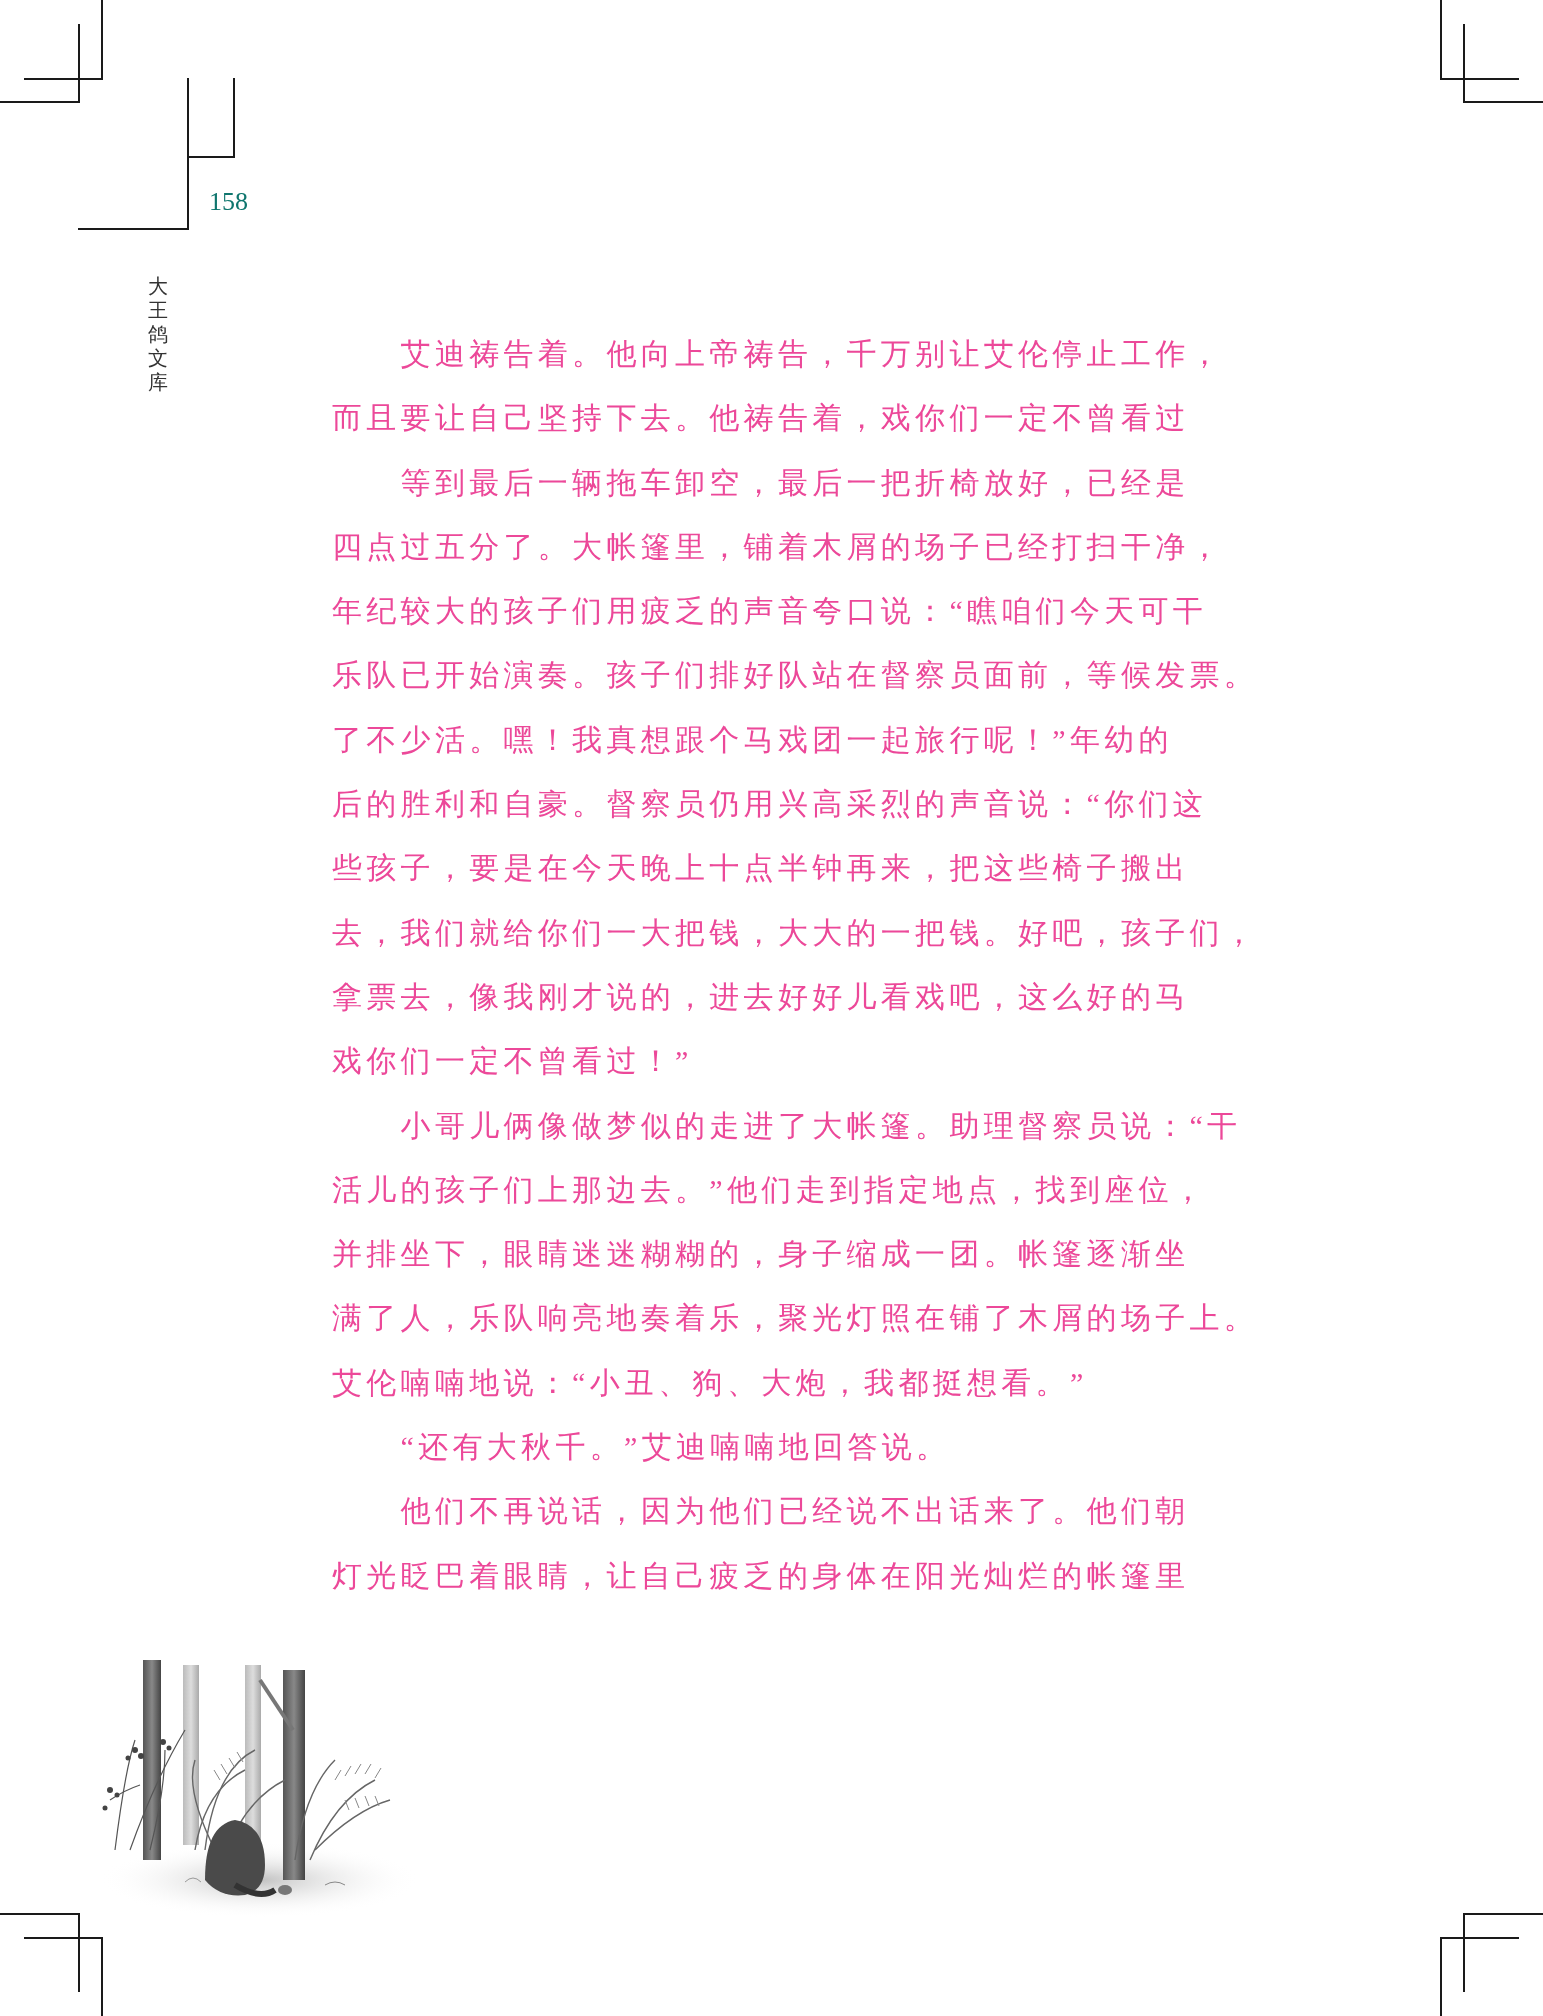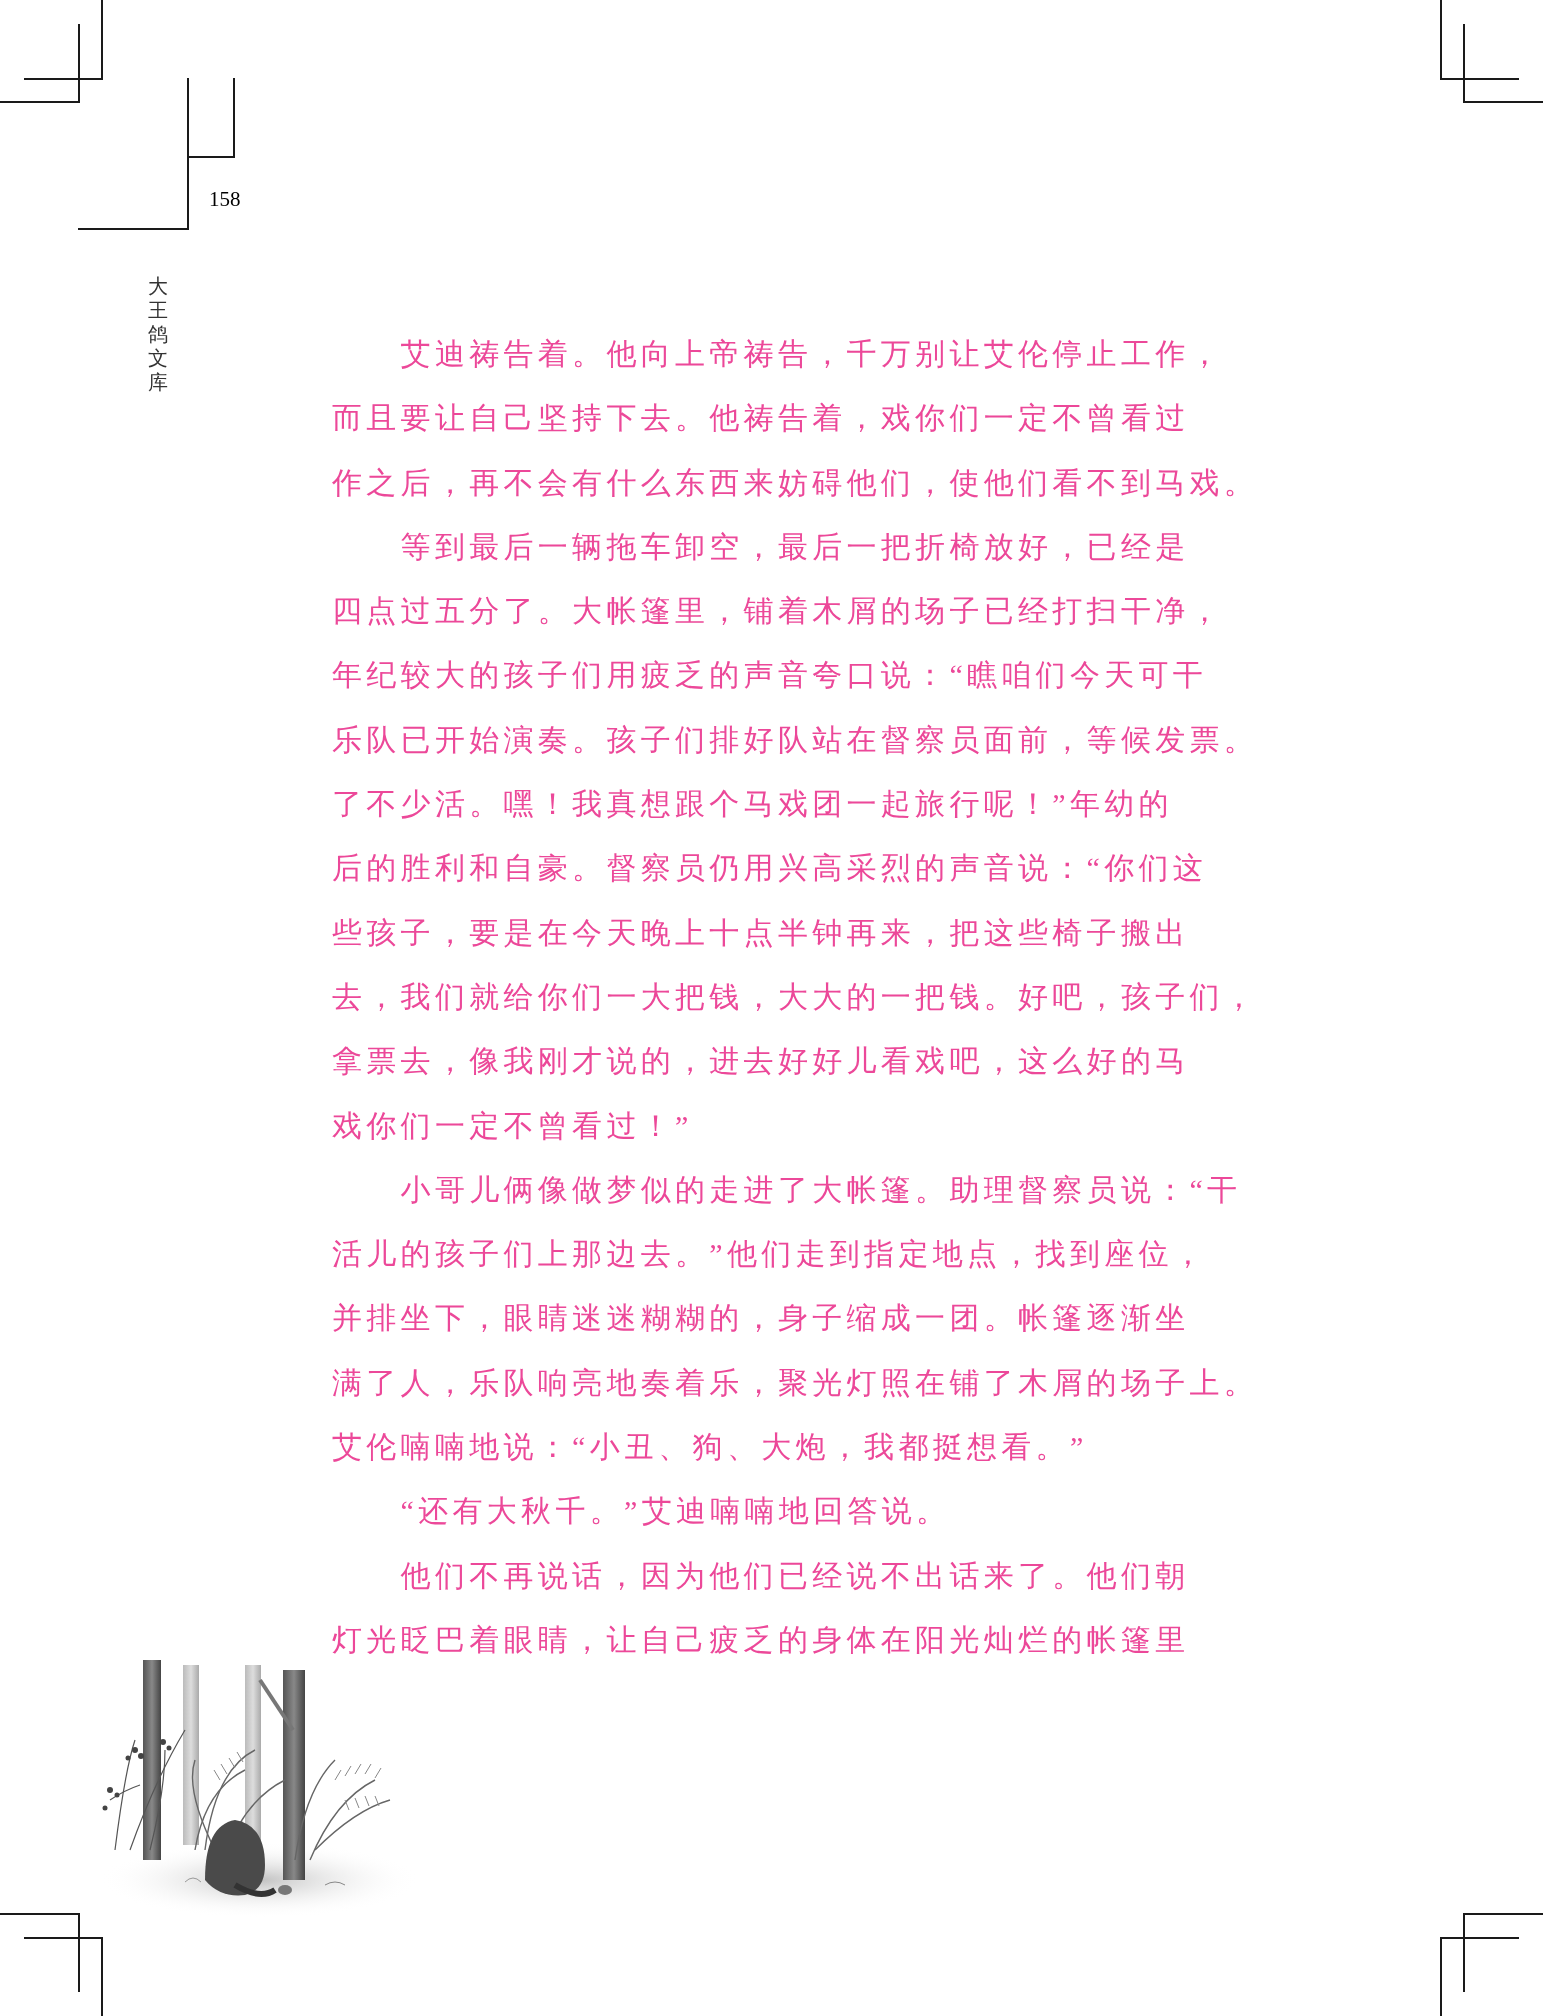--- a/index.html
+++ b/index.html
@@ -3,21 +3,21 @@
 <meta charset="utf-8">
 <style>
   html, body { margin: 0; padding: 0; background: #ffffff; }
   body { width: 1543px; height: 2016px; position: relative; overflow: hidden; }
   .mark { position: absolute; background: #1a1a1a; }
   .h { height: 2px; }
   .v { width: 2px; }
   .page-number {
     position: absolute; left: 209px; top: 187px;
     font-family: "Liberation Serif", "DejaVu Serif", serif;
-    font-size: 21px; color: #000000; letter-spacing: 0px;
+    font-size: 26px; color: #0f766e; letter-spacing: 0px;
   }
   .series-title {
     position: absolute; left: 146px; top: 274px; width: 24px;
     font-family: "DejaVu Sans", sans-serif; font-size: 20px; line-height: 24px;
     color: #333; text-align: center; word-break: break-all;
   }
   .series-title span { display: block; }
   .body-text {
     position: absolute; left: 332px; top: 322px; width: 870px;
     font-family: Liberation Serif, serif; font-size: 30px;
@@ -68,21 +68,20 @@
   <span>大</span>
   <span>王</span>
   <span>鸽</span>
   <span>文</span>
   <span>库</span>
 </div>
 
 <div class="body-text">
   <span class="line">　　艾迪祷告着。他向上帝祷告，千万别让艾伦停止工作，</span>
   <span class="line">而且要让自己坚持下去。他祷告着，戏你们一定不曾看过</span>
-  <span class="line">作之后，再不会有什么东西来妨碍他们，使他们看不到马戏。</span>
   <span class="line">　　等到最后一辆拖车卸空，最后一把折椅放好，已经是</span>
   <span class="line">四点过五分了。大帐篷里，铺着木屑的场子已经打扫干净，</span>
   <span class="line">年纪较大的孩子们用疲乏的声音夸口说：“瞧咱们今天可干</span>
   <span class="line">乐队已开始演奏。孩子们排好队站在督察员面前，等候发票。</span>
   <span class="line">了不少活。嘿！我真想跟个马戏团一起旅行呢！”年幼的</span>
   <span class="line">后的胜利和自豪。督察员仍用兴高采烈的声音说：“你们这</span>
   <span class="line">些孩子，要是在今天晚上十点半钟再来，把这些椅子搬出</span>
   <span class="line">去，我们就给你们一大把钱，大大的一把钱。好吧，孩子们，</span>
   <span class="line">拿票去，像我刚才说的，进去好好儿看戏吧，这么好的马</span>
   <span class="line">戏你们一定不曾看过！”</span>

